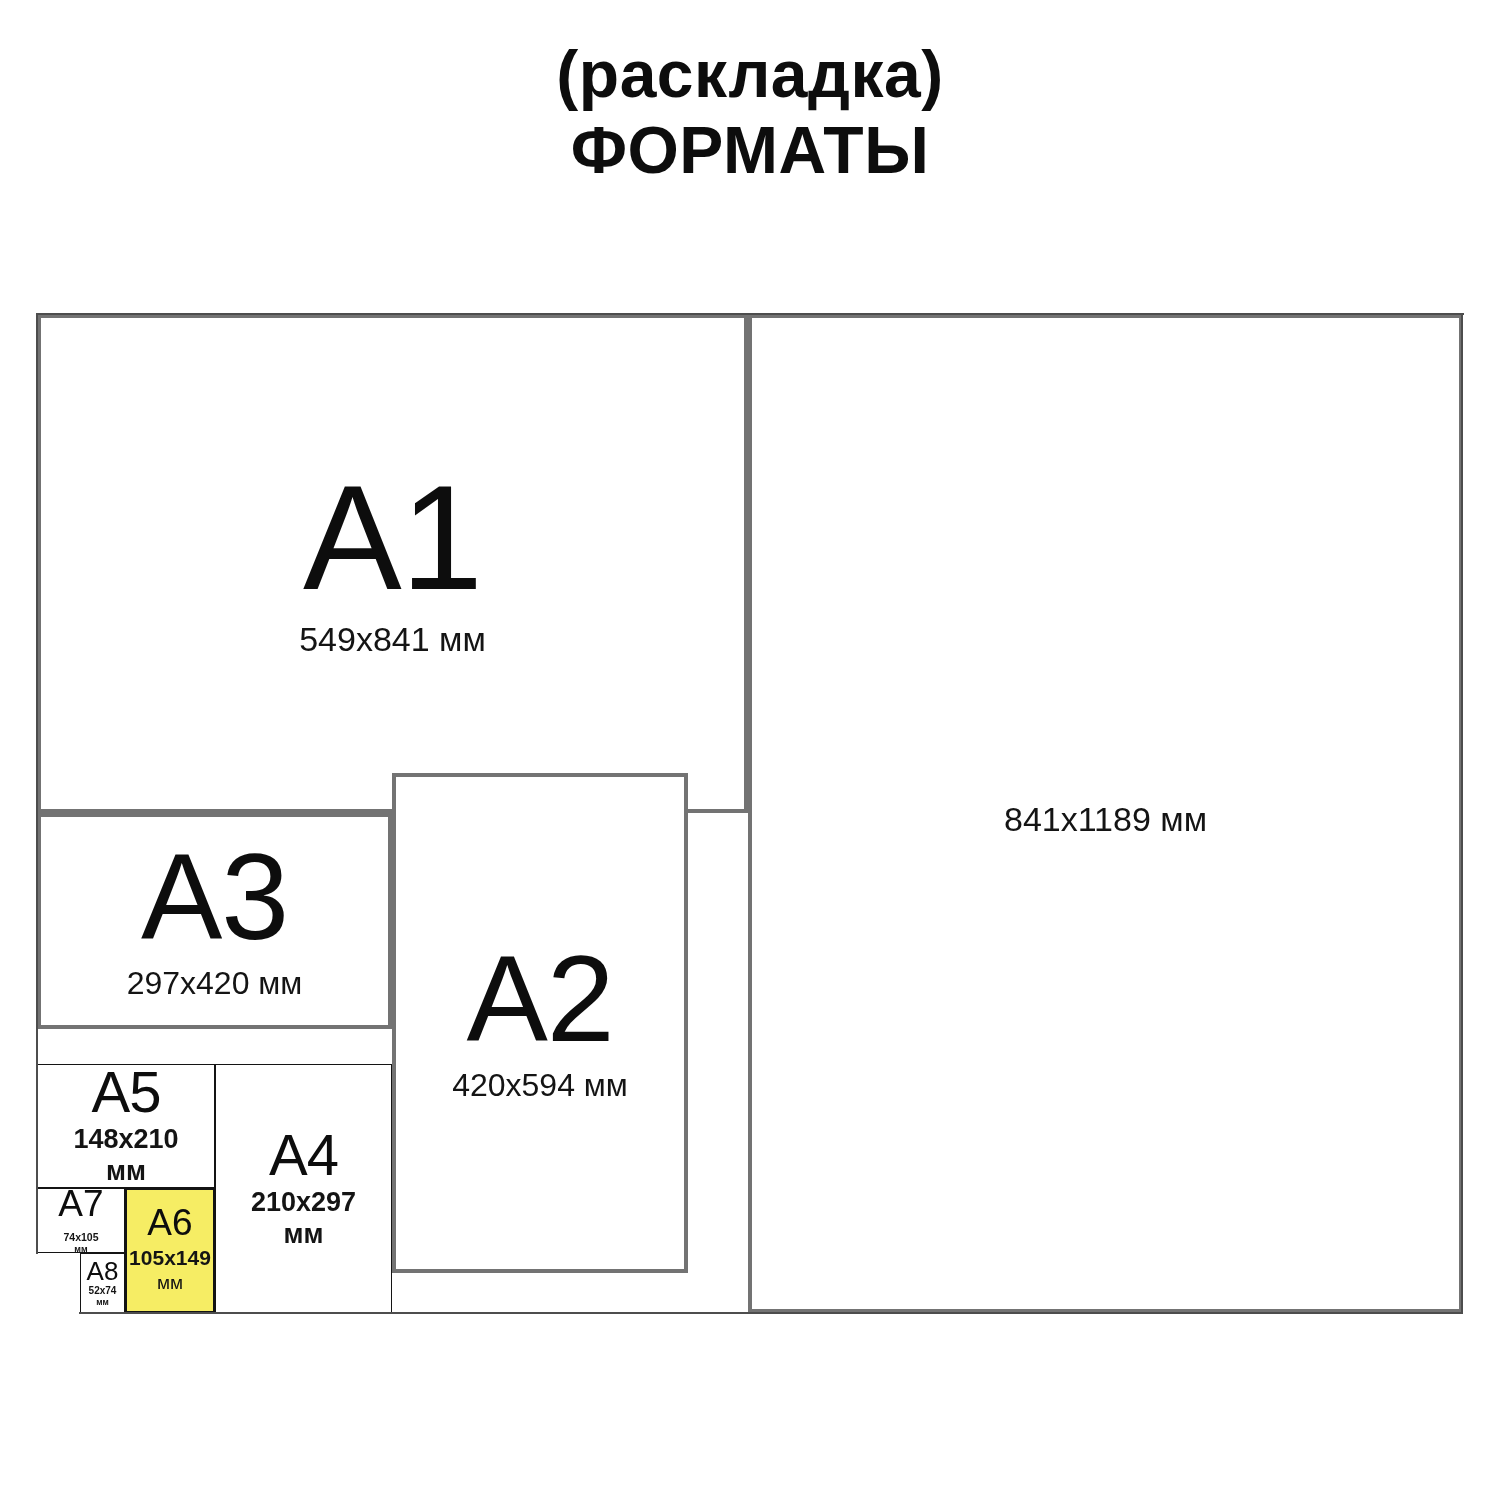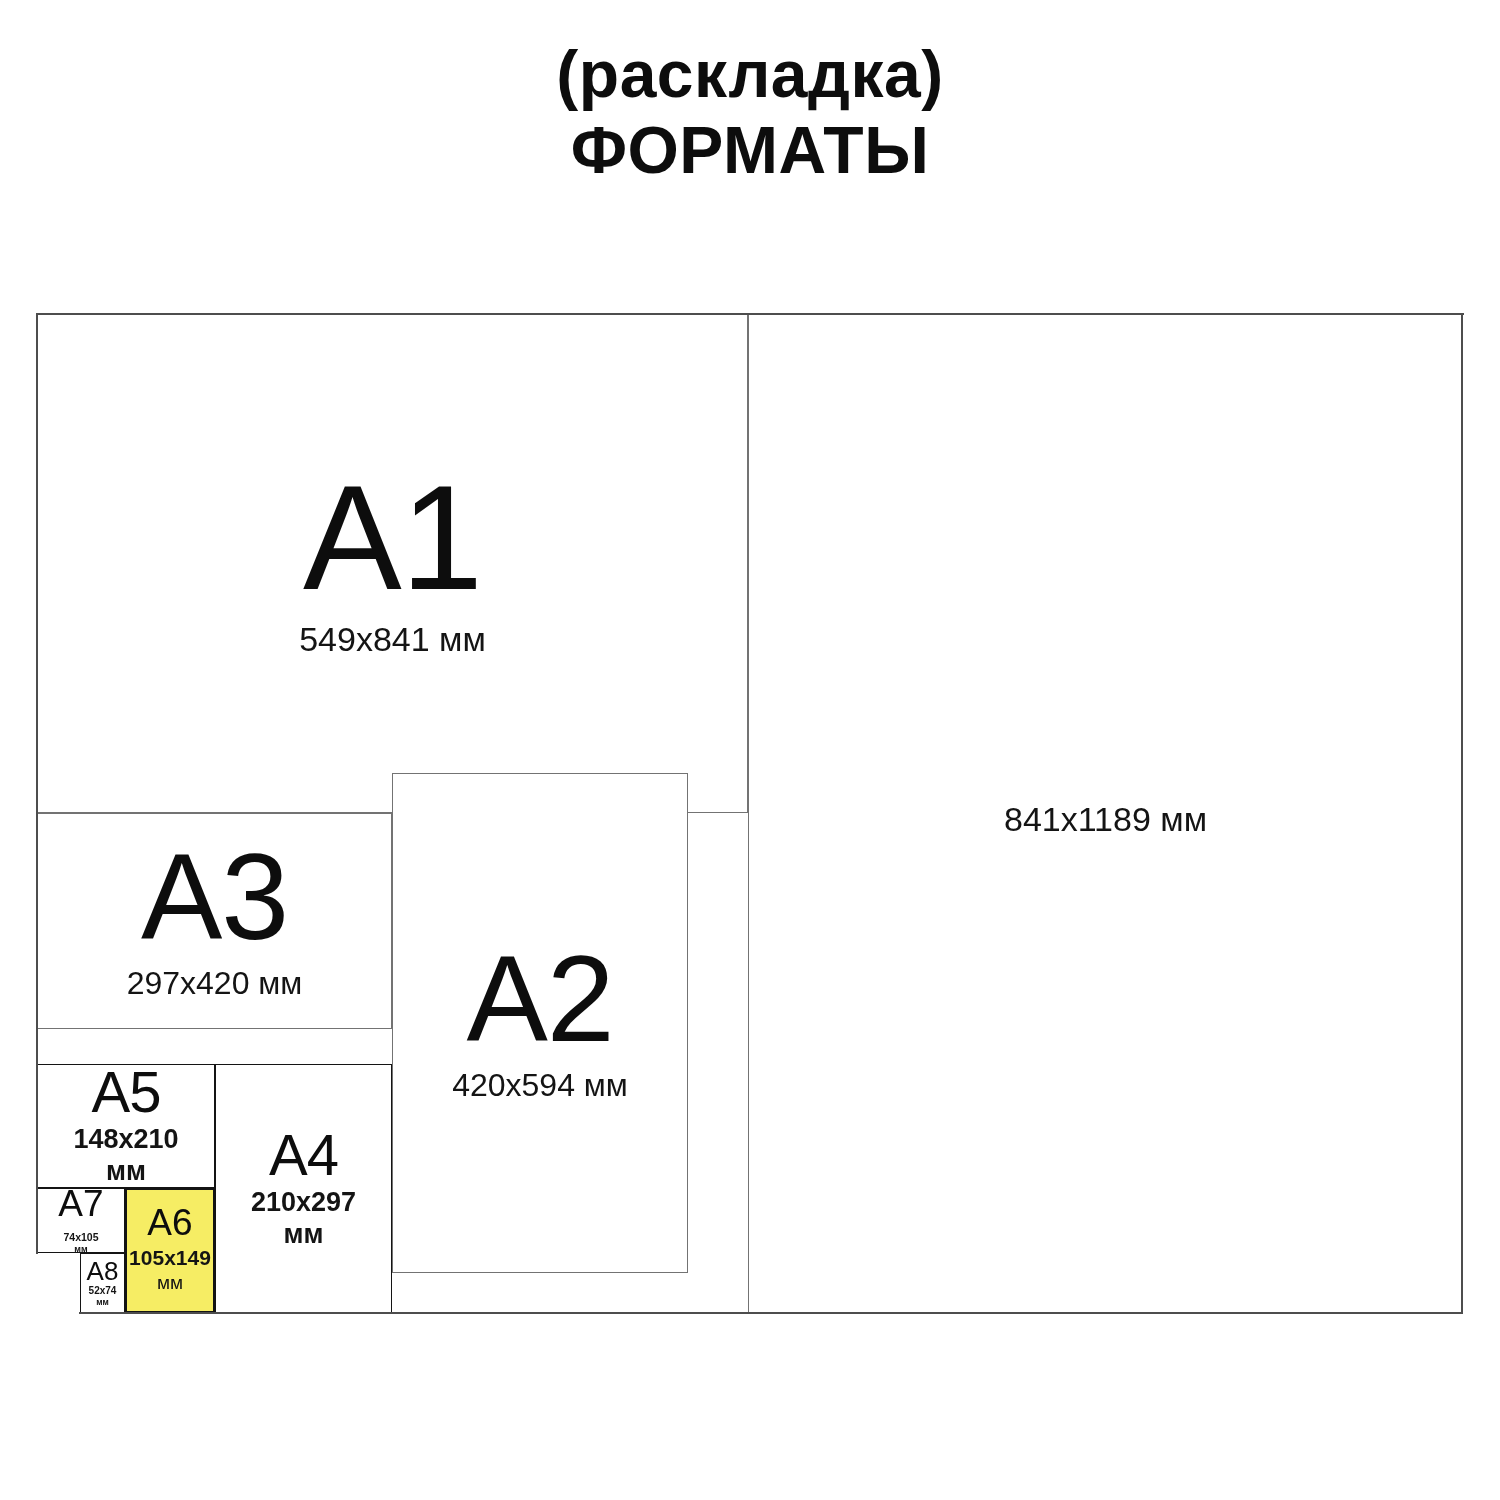--- a/index.html
+++ b/index.html
@@ -14,21 +14,21 @@
     color:#0d0d0d;letter-spacing:0.5px;
   }
   .fmt{
     position:absolute;box-sizing:border-box;
     display:flex;flex-direction:column;align-items:center;justify-content:center;
     text-align:center;background:#ffffff;
   }
   .fmt .lbl{line-height:0.95;letter-spacing:-1px;color:#0d0d0d;}
   .fmt .dims{color:#141414;}
   
-  .major{border:1px solid #737373;}
+  .major{border:4px solid #737373;}
   
   .minor{border:1px solid #141414;z-index:3;}
 
   .a1{left:37px;top:314px;width:711px;height:499px;}
   .a0{left:748px;top:314px;width:715px;height:999px;}
   .a3{left:37px;top:813px;width:355px;height:216px;}
   .a2{left:392px;top:773px;width:296px;height:500px;}
   .a5{left:37px;top:1064px;width:178px;height:124px;}
   .a4{left:215px;top:1064px;width:177px;height:249px;}
   .a7{left:37px;top:1188px;width:88px;height:65px;gap:8px;}

